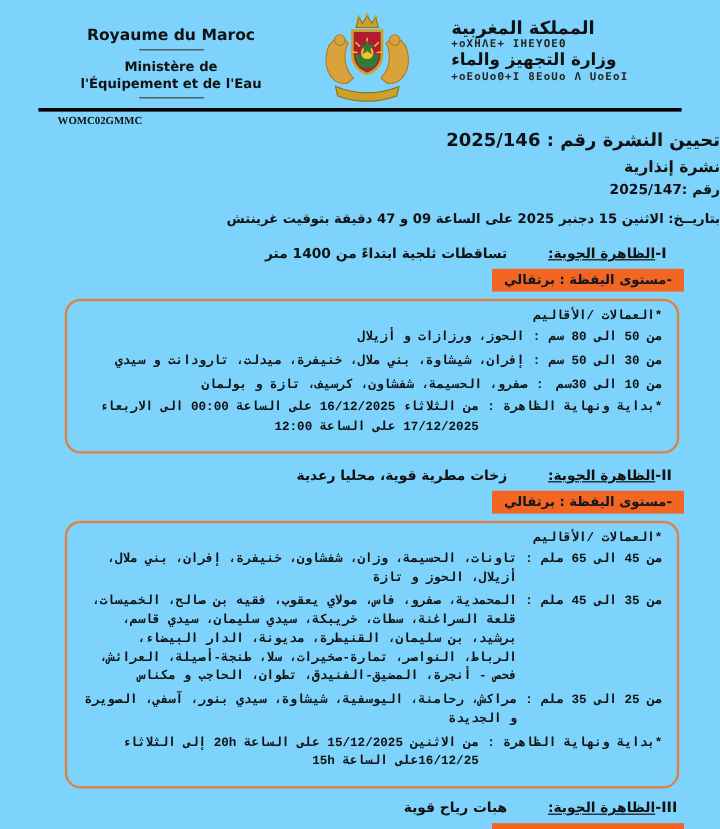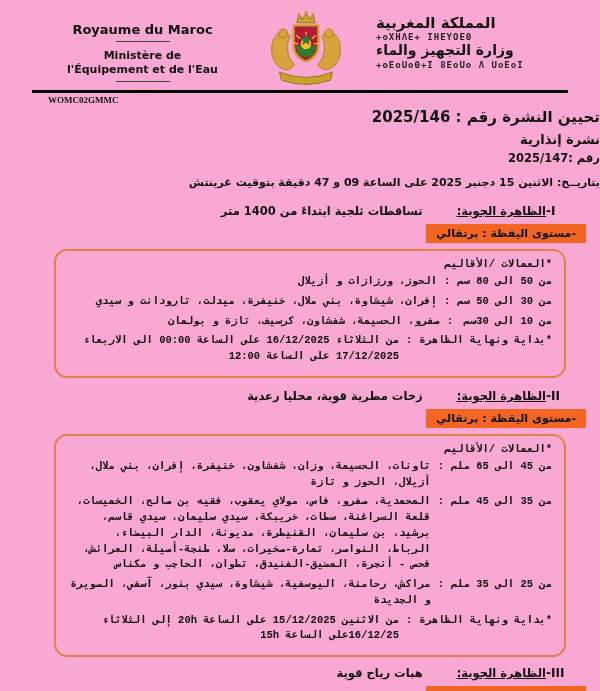--- a/index.html
+++ b/index.html
@@ -1,16 +1,16 @@
 <!DOCTYPE html>
 <html lang="ar"><head>
 <meta charset="utf-8">
 <style>
   html,body{margin:0;padding:0;background:#e9e9e9;}
-  .page{width:600px;height:691px;background:#f9a8d4;margin:0 auto;position:relative;
+  .page{width:600px;height:691px;background:#7dd3fc;margin:0 auto;position:relative;
         font-family:"DejaVu Sans",sans-serif;color:#111;overflow:hidden;box-sizing:border-box;}
   
   .hdr{display:flex;justify-content:space-between;align-items:flex-start;
        padding:8px 34px 0 50px;height:90px;box-sizing:border-box;}
   .hdr-left{text-align:center;width:185px;padding-top:14px;}
   .hdr-left .l1{font-weight:bold;font-size:13px;}
   .rule-sm{width:54px;height:1px;background:#444;margin:4px auto 0;}
   .hdr-left .l2{font-weight:bold;font-size:11px;line-height:1.25;margin-top:7px;}
   .emblem{width:88px;height:82px;margin-top:2px;}
   .hdr-right{text-align:left;width:190px;padding-top:6px;direction:rtl;}
@@ -26,21 +26,21 @@
   .t2{font-size:13px;font-weight:bold;margin-top:6px;}
   .t3{font-size:11.5px;font-weight:bold;margin-top:4px;}
   .t4{font-size:11px;font-weight:bold;margin-top:11px;}
   
   .secs{direction:rtl;padding:0 14px 0 20px;}
   .shead{display:flex;align-items:baseline;font-size:11.5px;font-weight:bold;}
   .mt1{margin-top:15px;} .mt2{margin-top:11px;} .mt3{margin-top:9px;}
   .snum{width:40px;direction:ltr;unicode-bidi:bidi-override;font-size:12px;}
   .slabel{text-decoration:underline;}
   .sdesc{margin-right:34px;}
-  .badgerow{display:flex;align-items:center;margin:6px 0;}
+  .badgerow{display:flex;align-items:center;margin:6px 16px;}
   .badge{background:#F26522;color:#13151c;font-weight:bold;font-size:11px;padding:3px 10px;}
   .windrange{font-weight:bold;font-size:11px;margin-right:12px;}
   .pbox{border:2px solid #DE8345;border-radius:13px;padding:3px 12px 7px;
         margin-left:34px;margin-right:20px;font-family:Liberation Mono, monospace;}
   .plabel{font-weight:bold;font-size:10.5px;margin:3px 0 1px;}
   .prow{display:flex;font-size:10.5px;font-weight:bold;line-height:1.5;margin:4px 0;}
   .prange{min-width:92px;white-space:nowrap;}
   .prange-w{min-width:104px;white-space:nowrap;}
   .pcolon{padding:0 7px;}
   .pareas{flex:1;}

